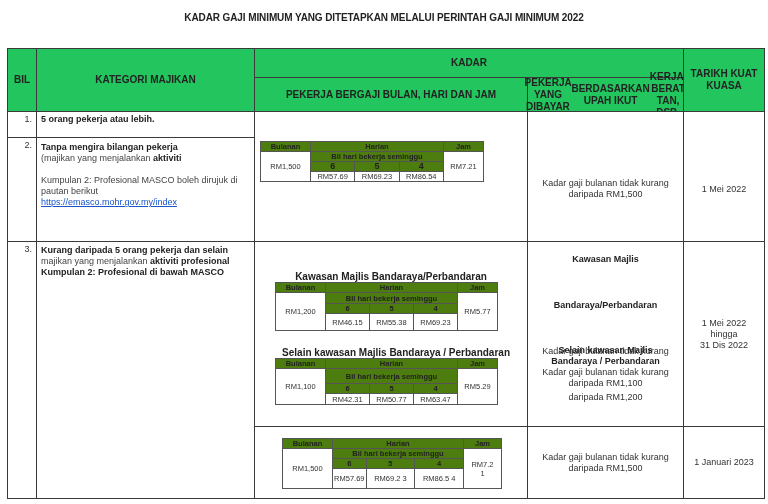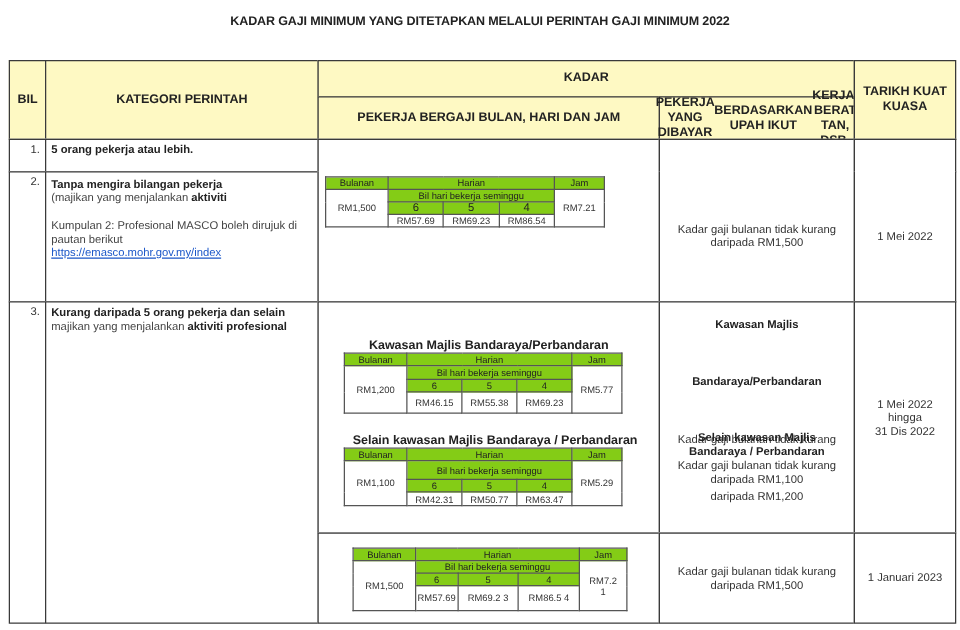--- a/index.html
+++ b/index.html
@@ -7,51 +7,51 @@
   body { font-family: "Liberation Sans", sans-serif; color: #222; position: relative; }
 
   .title {
     position: absolute; top: 12px; left: 0; width: 768px;
     text-align: center; font-weight: bold; font-size: 10px; color: #222;
     letter-spacing: -0.1px;
   }
 
   
   .cell { position: absolute; border: 1px solid #3a3a3a; }
-  .hdr { background: #fef9c3; font-weight: bold; font-size: 10px; color: #222;
+  .hdr { background: #22c55e; font-weight: bold; font-size: 10px; color: #222;
          display: flex; align-items: center; justify-content: center; text-align: center; line-height: 12px; }
   .body-cell { background: #fff; font-size: 9px; color: #333; line-height: 11px; }
 
   .bil { text-align: right; padding: 2px 4px 0 0; font-size: 9px; color: #333; }
   .kat { padding: 2px 4px 12px 4px; font-size: 9px; line-height: 11px; color: #222; }
   .kat b { font-weight: bold; color: #222; }
   .kat .thin { color: #444; }
   .kat a { color: #1a56c8; text-decoration: underline; }
   .kat .gap { height: 11px; }
 
   .center-text { display: flex; flex-direction: column; align-items: center; justify-content: center; text-align: center; font-size: 9px; line-height: 11px; color: #333; }
   .center-text b { color: #222; }
 
   
   .mini { position: absolute; border-collapse: collapse; font-size: 7.5px; color: #333; }
   .mini td { border: 1px solid #555; text-align: center; padding: 0; line-height: 9px; }
-  .mini .y { background: #84cc16; font-weight: normal; color: #222; }
+  .mini .y { background: #4d7c0f; font-weight: bold; color: #222; }
   .mini .num { font-size: 9px; }
   .mini-title { position: absolute; font-weight: bold; font-size: 10px; color: #222; text-align: center; }
 </style>
 </head>
 <body>
 
 <div class="title">KADAR GAJI MINIMUM YANG DITETAPKAN MELALUI PERINTAH GAJI MINIMUM 2022</div>
 
 <div class="cell hdr" style="left:7px;top:48px;width:30px;height:64px;">
   <span>BIL</span>
 </div>
 <div class="cell hdr" style="left:36px;top:48px;width:219px;height:64px;">
-  <span>KATEGORI PERINTAH</span>
+  <span>KATEGORI MAJIKAN</span>
 </div>
 <div class="cell hdr" style="left:254px;top:48px;width:430px;height:30px;">
   <span>KADAR</span>
 </div>
 <div class="cell hdr" style="left:254px;top:77px;width:274px;height:35px;">
   <span>PEKERJA BERGAJI BULAN, HARI DAN JAM</span>
 </div>
 <div class="cell hdr" style="left:527px;top:77px;width:157px;height:35px;flex-direction:row;">
   <span>PEKERJA YANG DIBAYAR</span>
   <span>BERDASARKAN UPAH IKUT</span>
@@ -110,20 +110,21 @@
   <span>daripada RM1,500</span>
 </div>
 <div class="cell body-cell center-text" style="left:683px;top:137px;width:82px;height:105px;border-top:none;">
   <span>1 Mei 2022</span>
 </div>
 
 <div class="cell body-cell bil" style="left:7px;top:241px;width:30px;height:258px;">3.</div>
 <div class="cell body-cell kat" style="left:36px;top:241px;width:219px;height:258px;padding-top:3px;">
   <div><b>Kurang daripada 5 orang pekerja dan selain</b></div>
   <div><span class="thin">majikan yang menjalankan </span><b>aktiviti profesional</b></div>
+  <div><b>Kumpulan 2: Profesional di bawah MASCO</b></div>
 </div>
 
 <div class="cell body-cell" style="left:254px;top:241px;width:274px;height:186px;"></div>
 
 <div class="mini-title" style="left:276px;top:271px;width:230px;">Kawasan Majlis Bandaraya/Perbandaran</div>
 <table class="mini" style="left:275px;top:282px;width:223px;">
   <tbody>
       <tr style="height:10px;">
     <td class="y" style="width:50px;">Bulanan</td>
     <td class="y" colspan="3">Harian</td>

